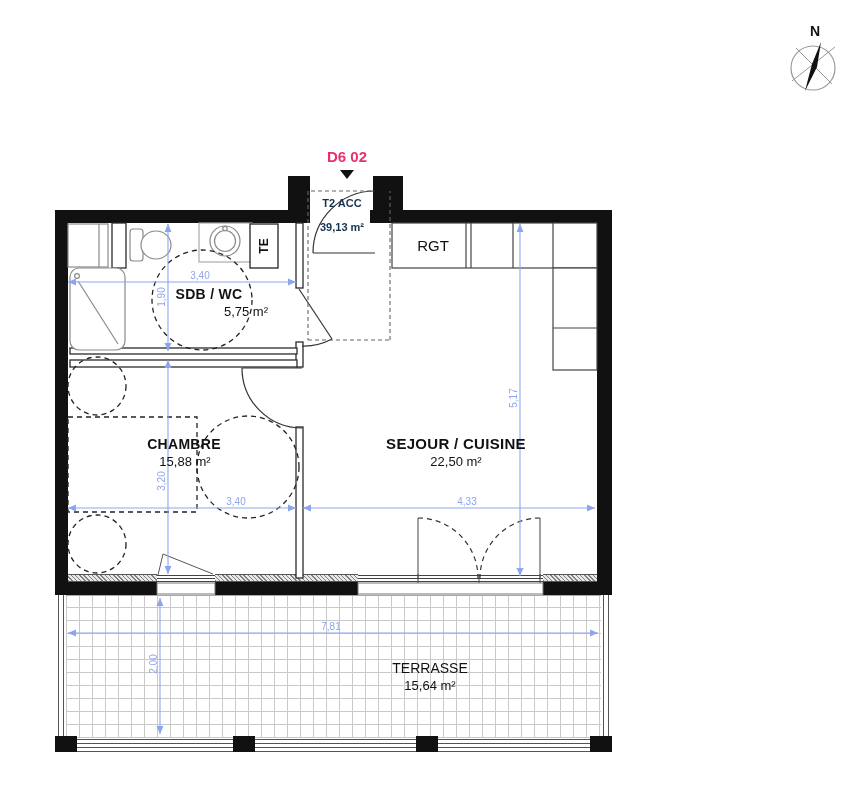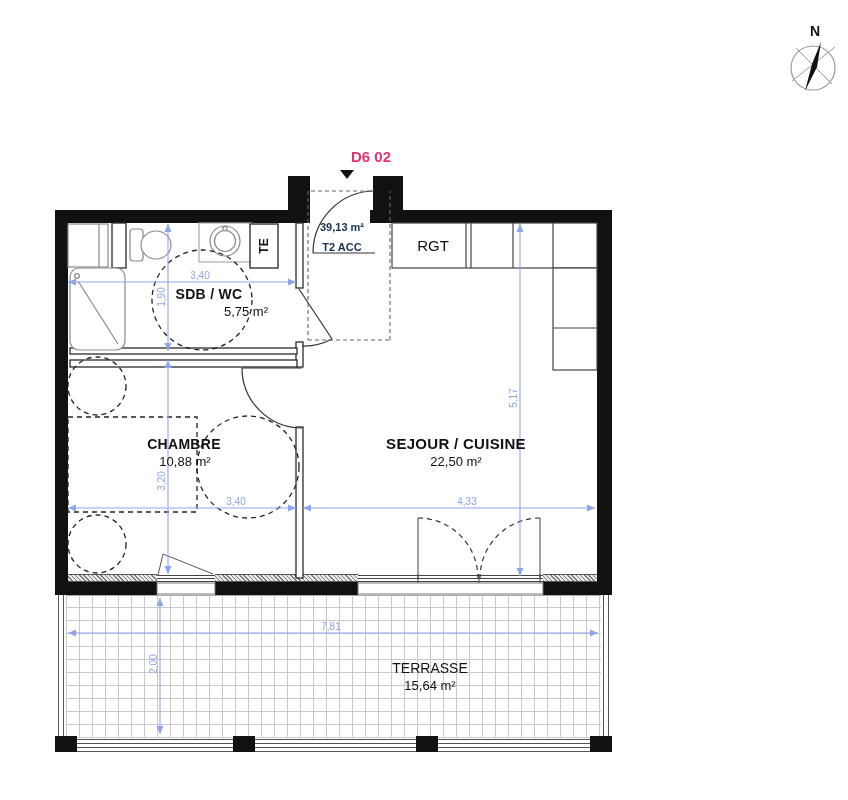--- a/index.html
+++ b/index.html
@@ -5,21 +5,21 @@
   html,body{margin:0;padding:0;background:#fff;}
   .canvas{
     position:relative;width:848px;height:800px;background:#fff;overflow:hidden;
     font-family:"Liberation Sans", sans-serif;
   }
   .lbl{position:absolute;transform:translate(-50%,-50%);white-space:nowrap;color:#111;}
   .lbl.rot{transform:translate(-50%,-50%) rotate(-90deg);}
   .room-name{font-size:14px;font-weight:700;letter-spacing:.3px;}
   .room-area{font-size:13px;font-weight:400;}
   .dim{font-size:10px;color:#8ea5ee;font-weight:400;}
-  .unit-tag{font-size:15px;font-weight:700;color:#e5326e;margin-left:24px;}
+  .unit-tag{font-size:15px;font-weight:700;color:#e5326e;}
   .t2{font-size:11px;font-weight:700;color:#16324f;}
   .north{font-size:14px;font-weight:700;color:#111;}
   .rgt{font-size:15px;font-weight:400;}
   .te{font-size:12px;font-weight:700;}
   .big{font-size:15px;}
   svg.plan{position:absolute;left:0;top:0;}
   .tiles{
     position:absolute;left:66px;top:595px;width:535px;height:142px;
     background-image:
       repeating-linear-gradient(0deg,#c9c9c9 0 1px,transparent 1px 13px),
@@ -199,31 +199,31 @@
       <circle cx="813" cy="68" r="22" fill="none" stroke="#999" stroke-width="1.2"></circle>
       <line x1="792" y1="81" x2="835" y2="47" stroke="#999" stroke-width="1"></line>
       <line x1="796" y1="48" x2="832" y2="84" stroke="#999" stroke-width="1"></line>
       <polygon points="821,42 817,67 805,91 812,64" fill="#111"></polygon>
     </g>
   </svg>
 
   <div class="lbl unit-tag" style="left:347px;top:156px;">D6 02</div>
   <div class="lbl north" style="left:815px;top:31px;">N</div>
 
-  <div class="lbl t2" style="left:342px;top:203px;margin-top:44px;">T2 ACC</div>
+  <div class="lbl t2" style="left:342px;top:203px;">T2 ACC</div>
   <div class="lbl t2" style="left:342px;top:227px;">39,13 m²</div>
 
   <div class="lbl rgt" style="left:433px;top:245px;">RGT</div>
   <div class="lbl te rot" style="left:264px;top:246px;">TE</div>
 
   <div class="lbl room-name" style="left:209px;top:294px;">SDB / WC</div>
   <div class="lbl room-area" style="left:210px;top:311px;margin-left:36px;">5,75 m²</div>
 
   <div class="lbl room-name" style="left:184px;top:444px;">CHAMBRE</div>
-  <div class="lbl room-area" style="left:185px;top:461px;">10,88 m²</div>
+  <div class="lbl room-area" style="left:185px;top:461px;">15,88 m²</div>
 
   <div class="lbl room-name big" style="left:456px;top:443px;">SEJOUR / CUISINE</div>
   <div class="lbl room-area" style="left:456px;top:461px;">22,50 m²</div>
 
   <div class="lbl" style="left:430px;top:668px;font-size:14px;">TERRASSE</div>
   <div class="lbl room-area" style="left:430px;top:685px;">15,64 m²</div>
 
   <div class="lbl dim" style="left:200px;top:275px;">3,40</div>
   <div class="lbl dim rot" style="left:161px;top:297px;">1,90</div>
   <div class="lbl dim rot" style="left:161px;top:481px;">3,20</div>

